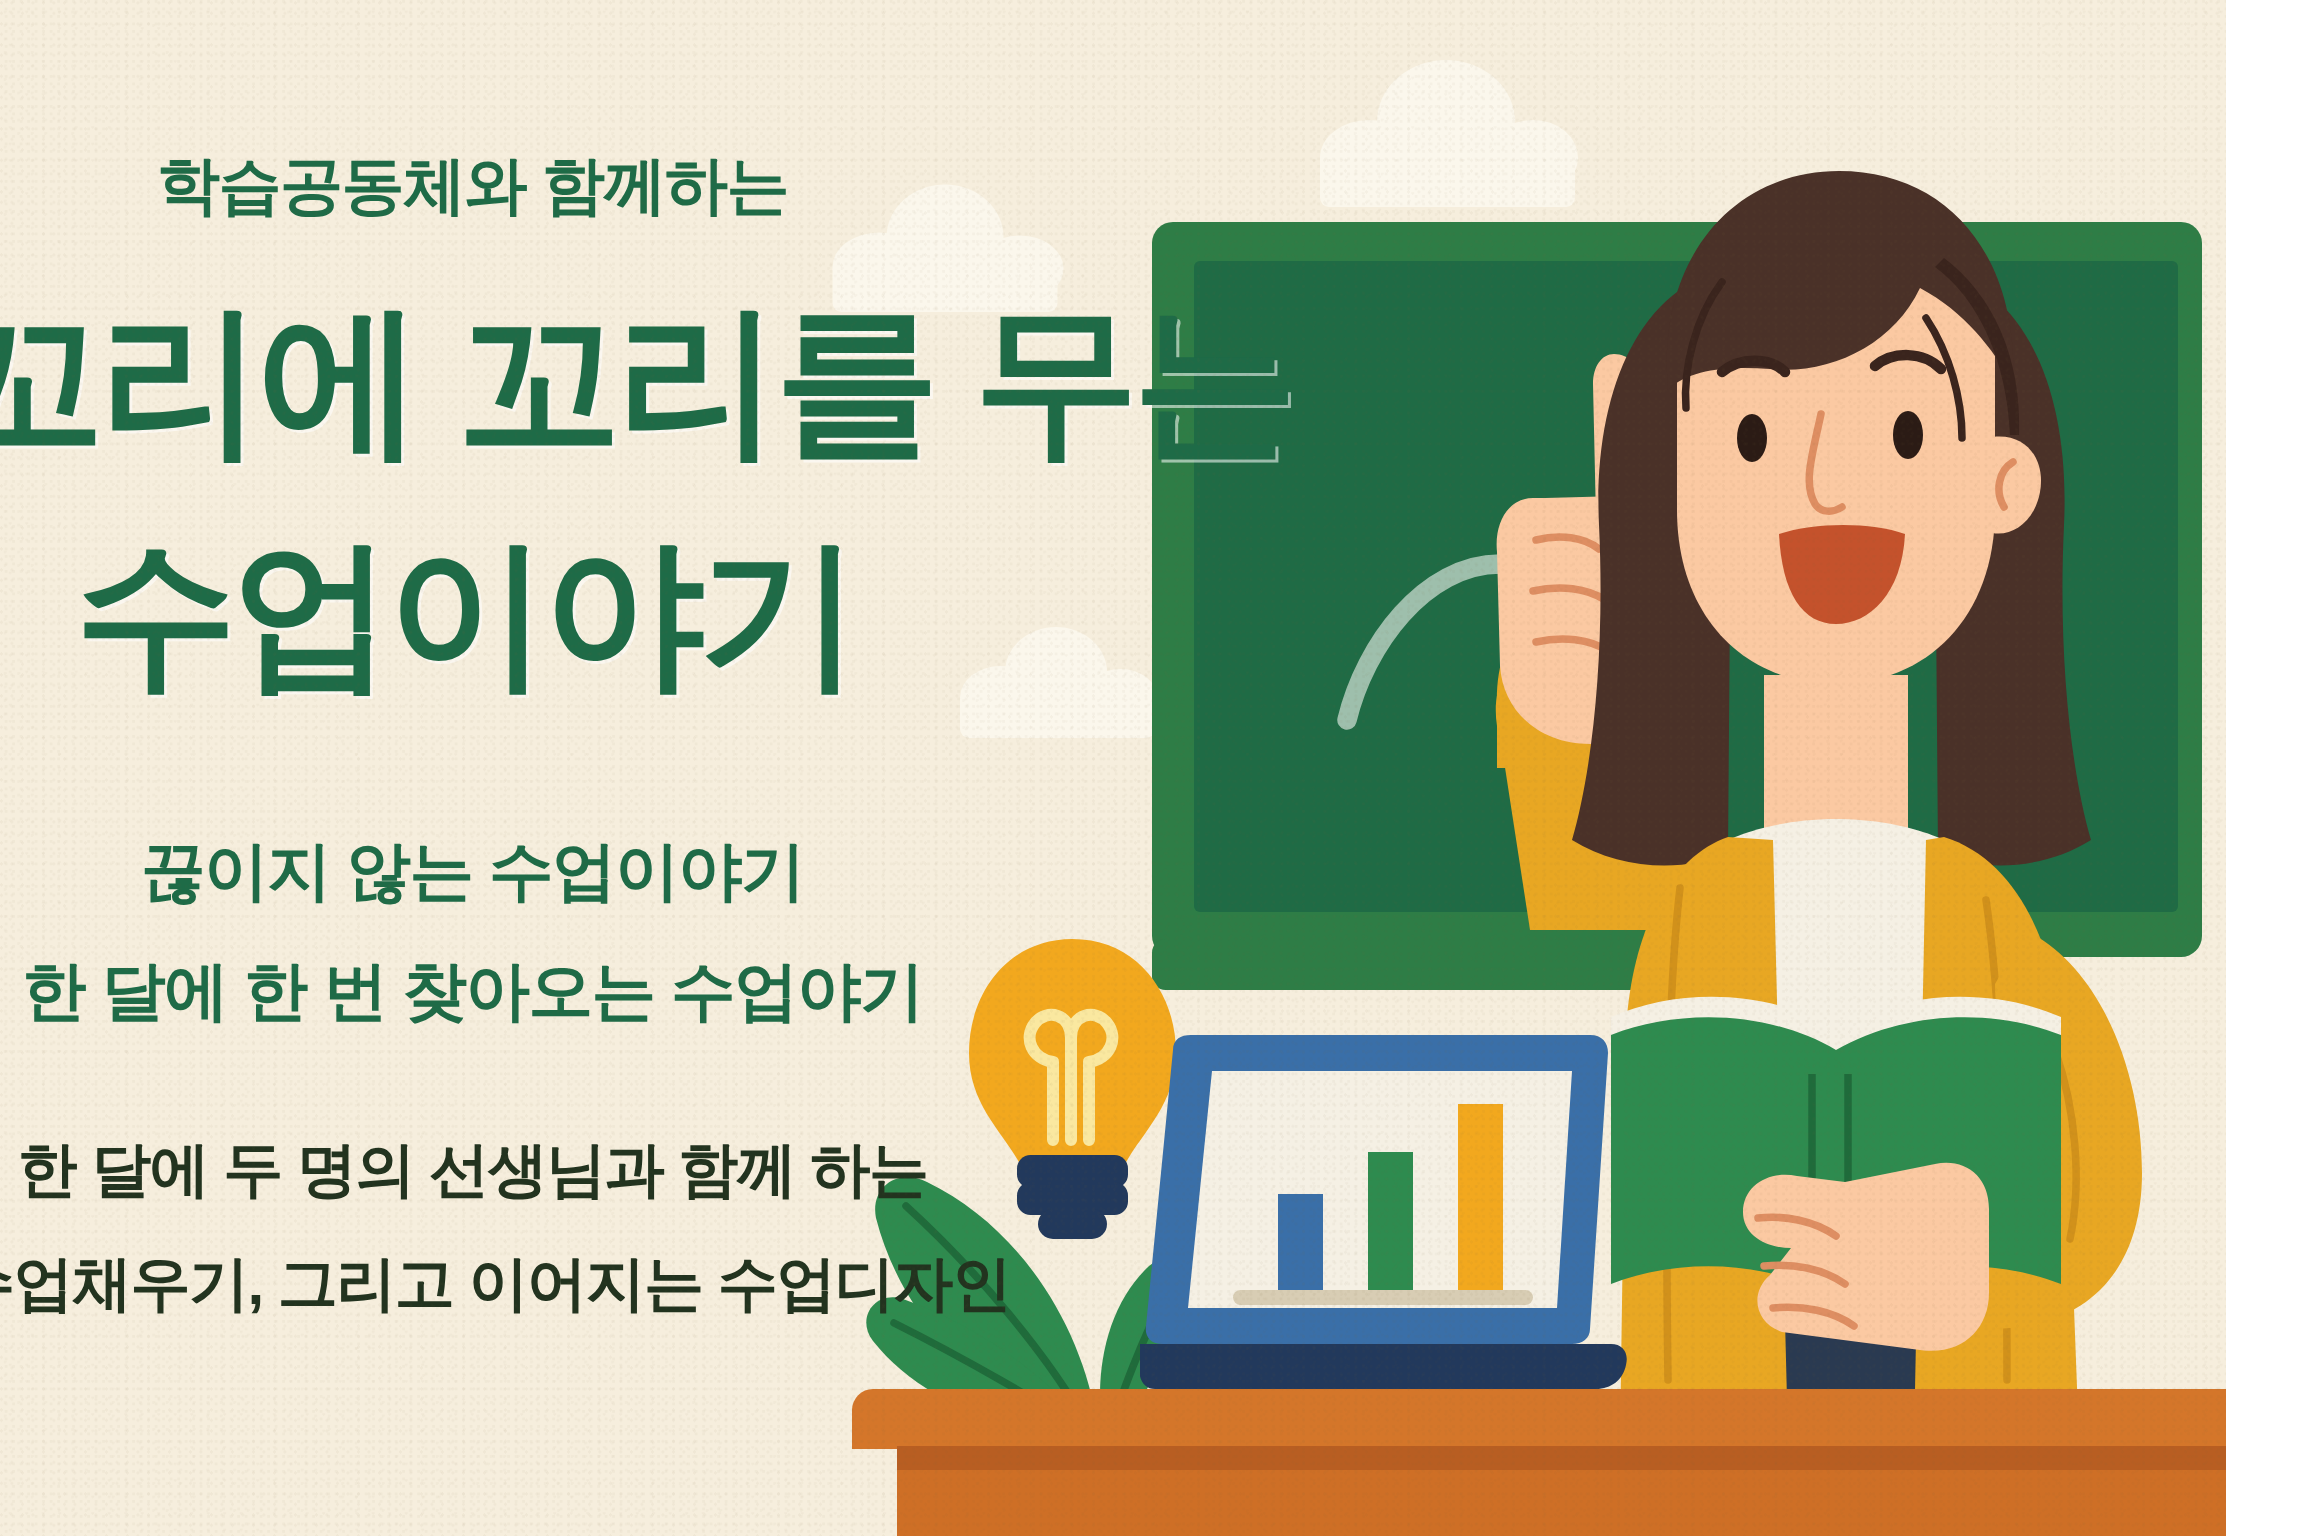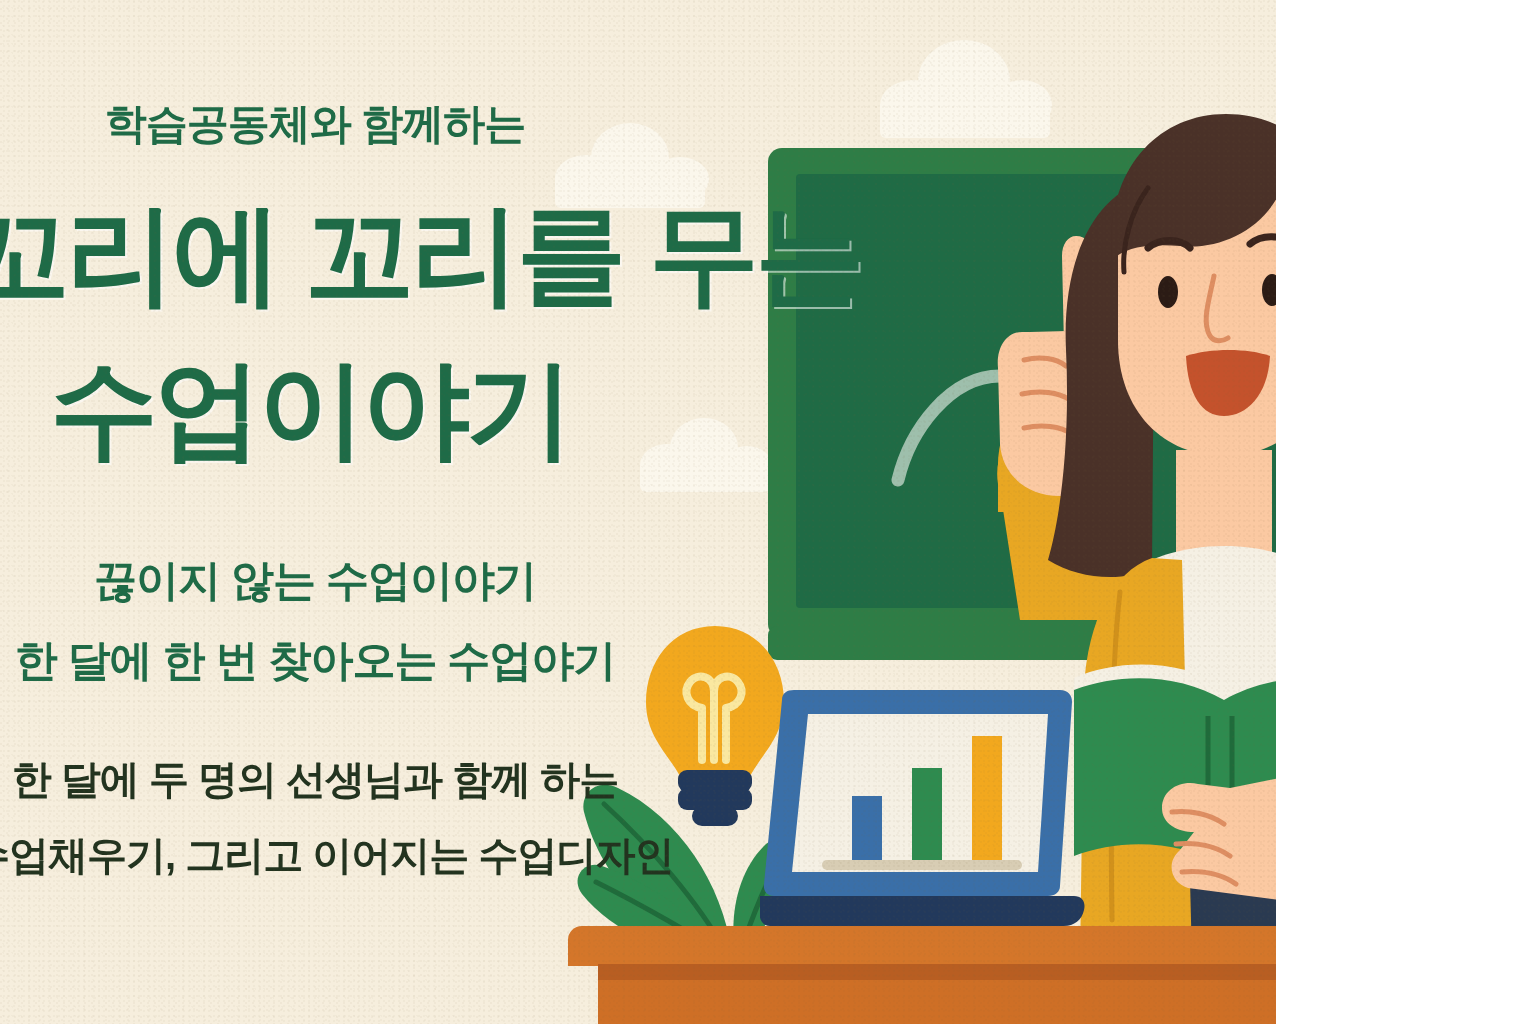--- a/index.html
+++ b/index.html
@@ -2,21 +2,21 @@
 <html><head>
 <meta charset="utf-8">
 <style>
   html, body {
     margin: 0;
     padding: 0;
     background: #ffffff;
   }
   #banner {
     position: relative;
-    width: 1276px;
+    width: 1484px;
     height: 1024px;
     overflow: hidden;
     background: #F6EEDD;
     font-family: "Liberation Sans", "DejaVu Sans", sans-serif;
   }
 
   
   .grain {
     position: absolute;
     inset: 0;

